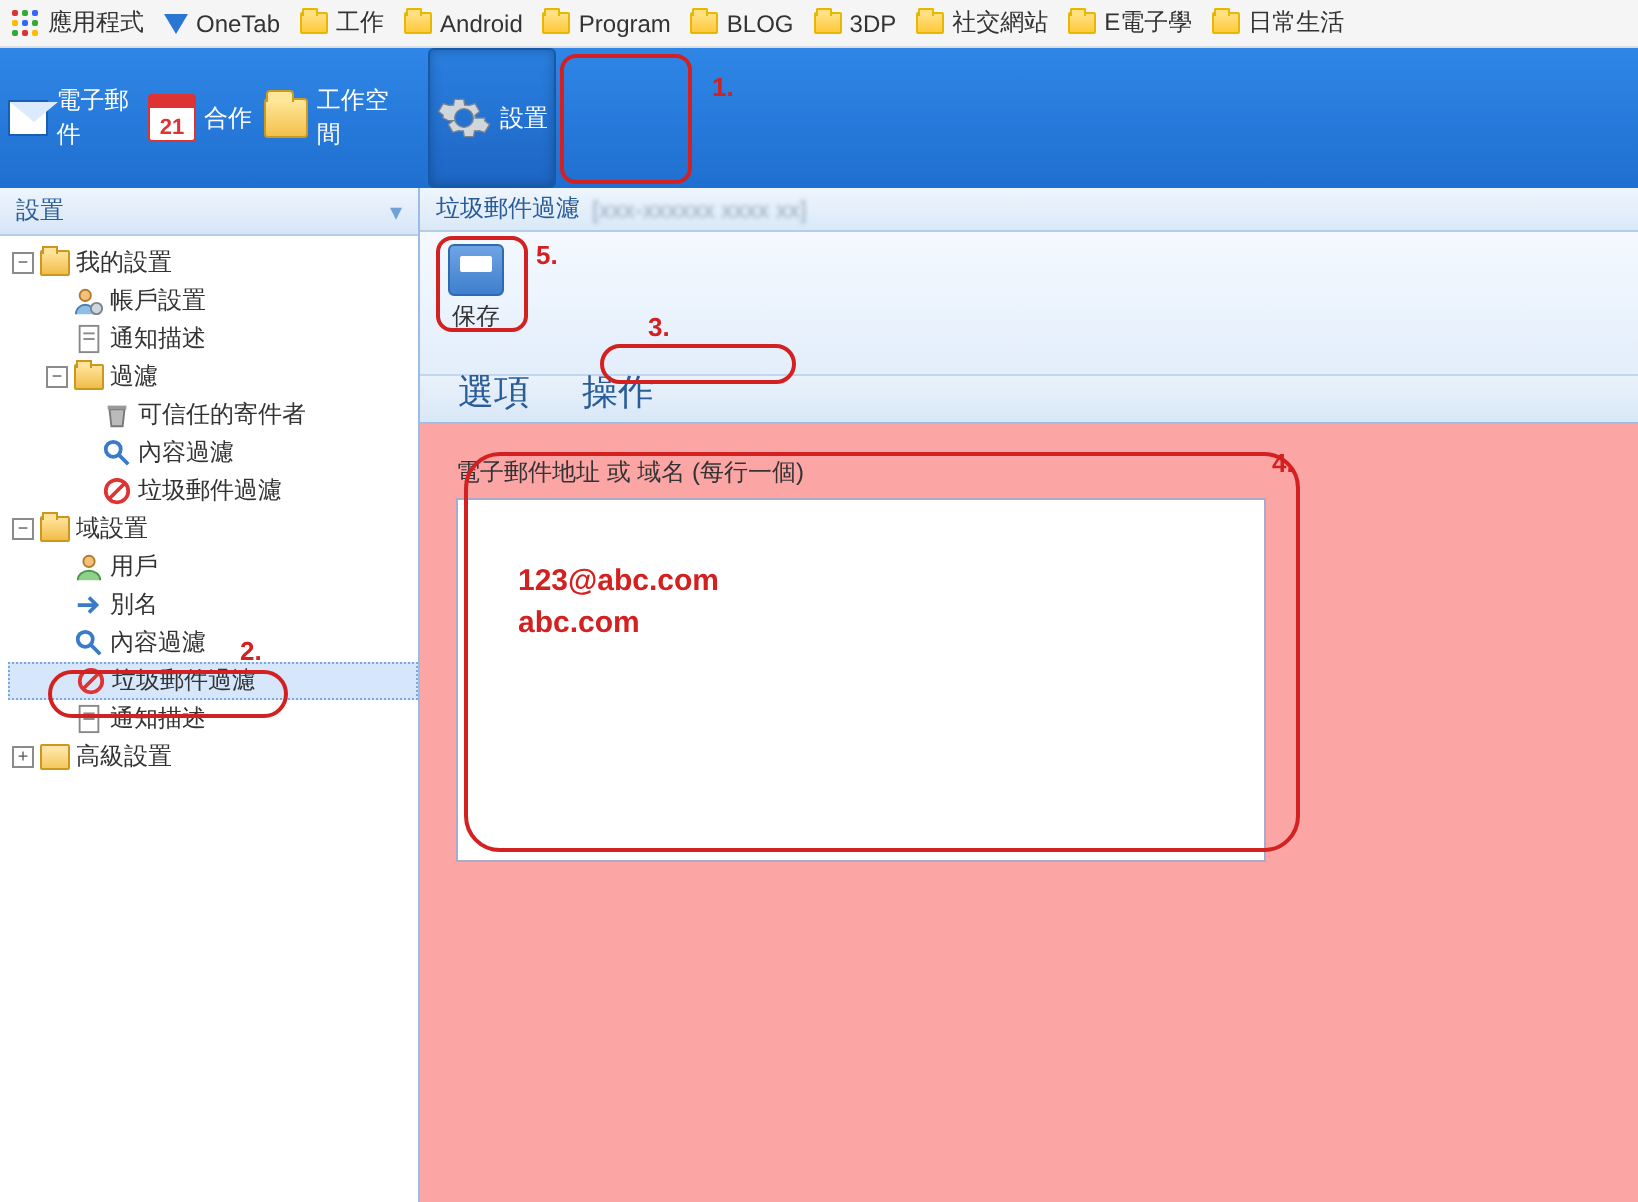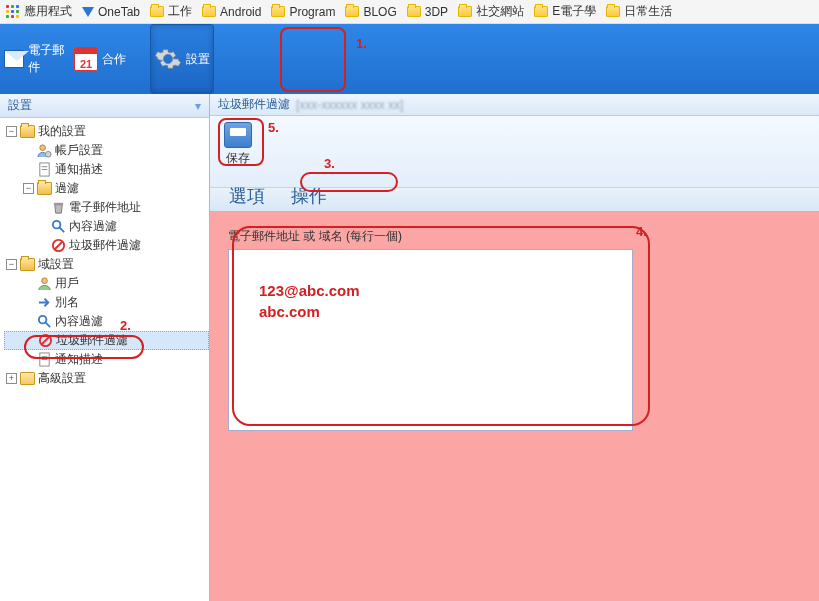--- a/index.html
+++ b/index.html
@@ -126,20 +126,24 @@
   <div class="ribbon-item">
     <span class="mail-svg"></span>
     <span class="ribbon-label">電子郵件</span>
   </div>
   <div class="ribbon-item">
     <span class="calendar-svg">
         <span>21</span>
       </span>
     <span class="ribbon-label">合作</span>
   </div>
+  <div class="ribbon-item">
+    <span class="folder-big"></span>
+    <span class="ribbon-label">工作空間</span>
+  </div>
   <div style="width:18px"></div>
   <div class="ribbon-item active">
     <svg class="gear-svg" viewBox="0 0 24 24">
         <path fill="#cfd6dc" stroke="#7a8490" stroke-width="0.6" d="M12 8a4 4 0 100 8 4 4 0 000-8zm9 4a7 7 0 01-.1 1.2l2 1.6-2 3.4-2.4-.8a7 7 0 01-2 .1l-.4 2.5h-4l-.4-2.5a7 7 0 01-2-.1l-2.4.8-2-3.4 2-1.6A7 7 0 013 12a7 7 0 01.1-1.2l-2-1.6 2-3.4 2.4.8a7 7 0 012-.1L7.9 4h4l.4 2.5a7 7 0 012 .1l2.4-.8 2 3.4-2 1.6c.1.4.1.8.1 1.2z"></path>
       </svg>
     <span class="ribbon-label">設置</span>
   </div>
 </div>
 
 <div class="main">
@@ -178,21 +182,21 @@
         <span class="expander">−</span>
         <span class="tree-icon ico-folder-open"></span>
         <span>過濾</span>
       </div>
       <div class="tree-row">
         <span class="tree-indent" style="width:42px"></span>
         <svg class="small-svg" viewBox="0 0 16 16">
             <path d="M4 5h8l-1 9H5z" fill="#bbb" stroke="#777"></path>
             <rect x="3" y="3" width="10" height="2" fill="#999"></rect>
           </svg>
-        <span>電子郵件地址</span>
+        <span>可信任的寄件者</span>
       </div>
       <div class="tree-row">
         <span class="tree-indent" style="width:42px"></span>
         <svg class="small-svg" viewBox="0 0 16 16">
             <circle cx="6" cy="6" r="4" fill="none" stroke="#3a7bc8" stroke-width="2"></circle>
             <line x1="9" y1="9" x2="14" y2="14" stroke="#3a7bc8" stroke-width="2"></line>
           </svg>
         <span>內容過濾</span>
       </div>
       <div class="tree-row">

